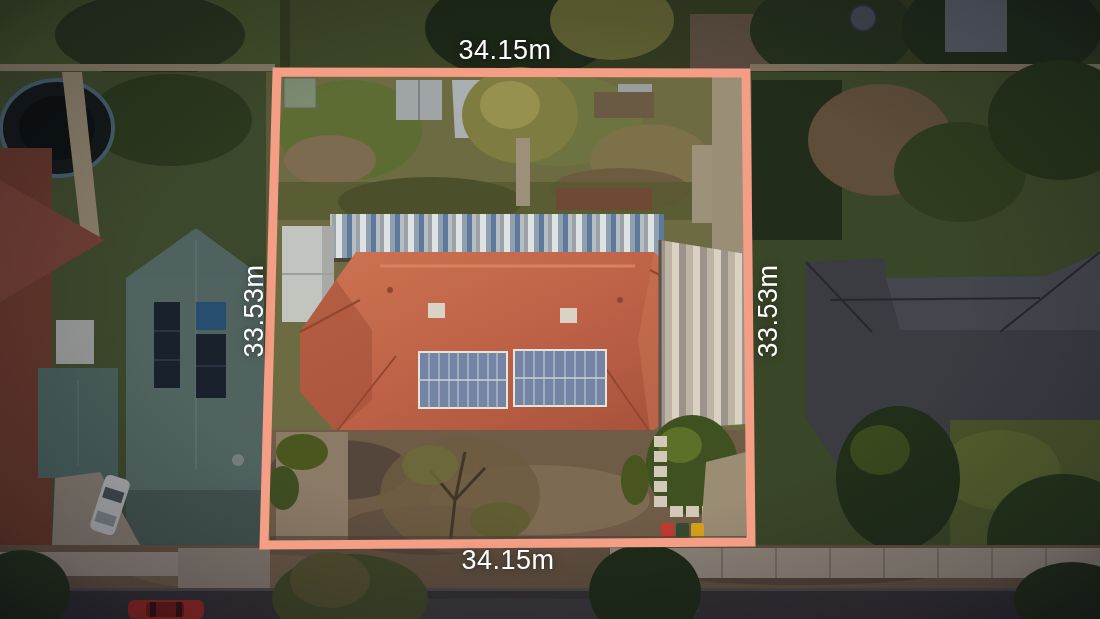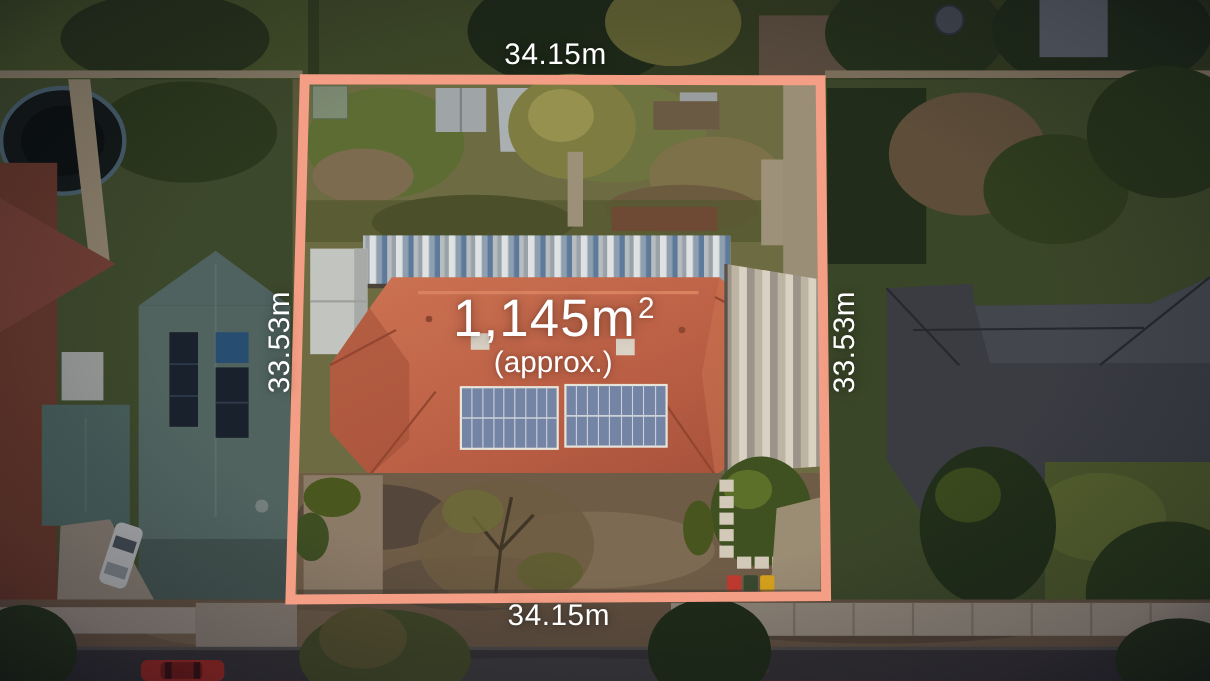--- a/index.html
+++ b/index.html
@@ -265,18 +265,14 @@
   <rect x="0" y="0" width="1100" height="619" fill="url(#vig)"></rect>
 
   <polygon points="277,72 746,73 751,542 264,545" fill="none" stroke="#F59E86" stroke-width="9"></polygon>
 </svg>
 
 <div class="labels">
   <div class="dim-label" style="left:505px;top:50px;">34.15m</div>
   <div class="dim-label" style="left:508px;top:560px;">34.15m</div>
   <div class="dim-label vert" style="left:254px;top:311px;">33.53m</div>
   <div class="dim-label vert" style="left:768px;top:311px;">33.53m</div>
-  <div class="area-block" style="left:503px;top:266px;">
-    <div class="area-main"><span>1,145m</span><span class="area-sup">2</span></div>
-    <div class="area-approx">(approx.)</div>
-  </div>
 </div>
 </div>
 
 </body></html>

